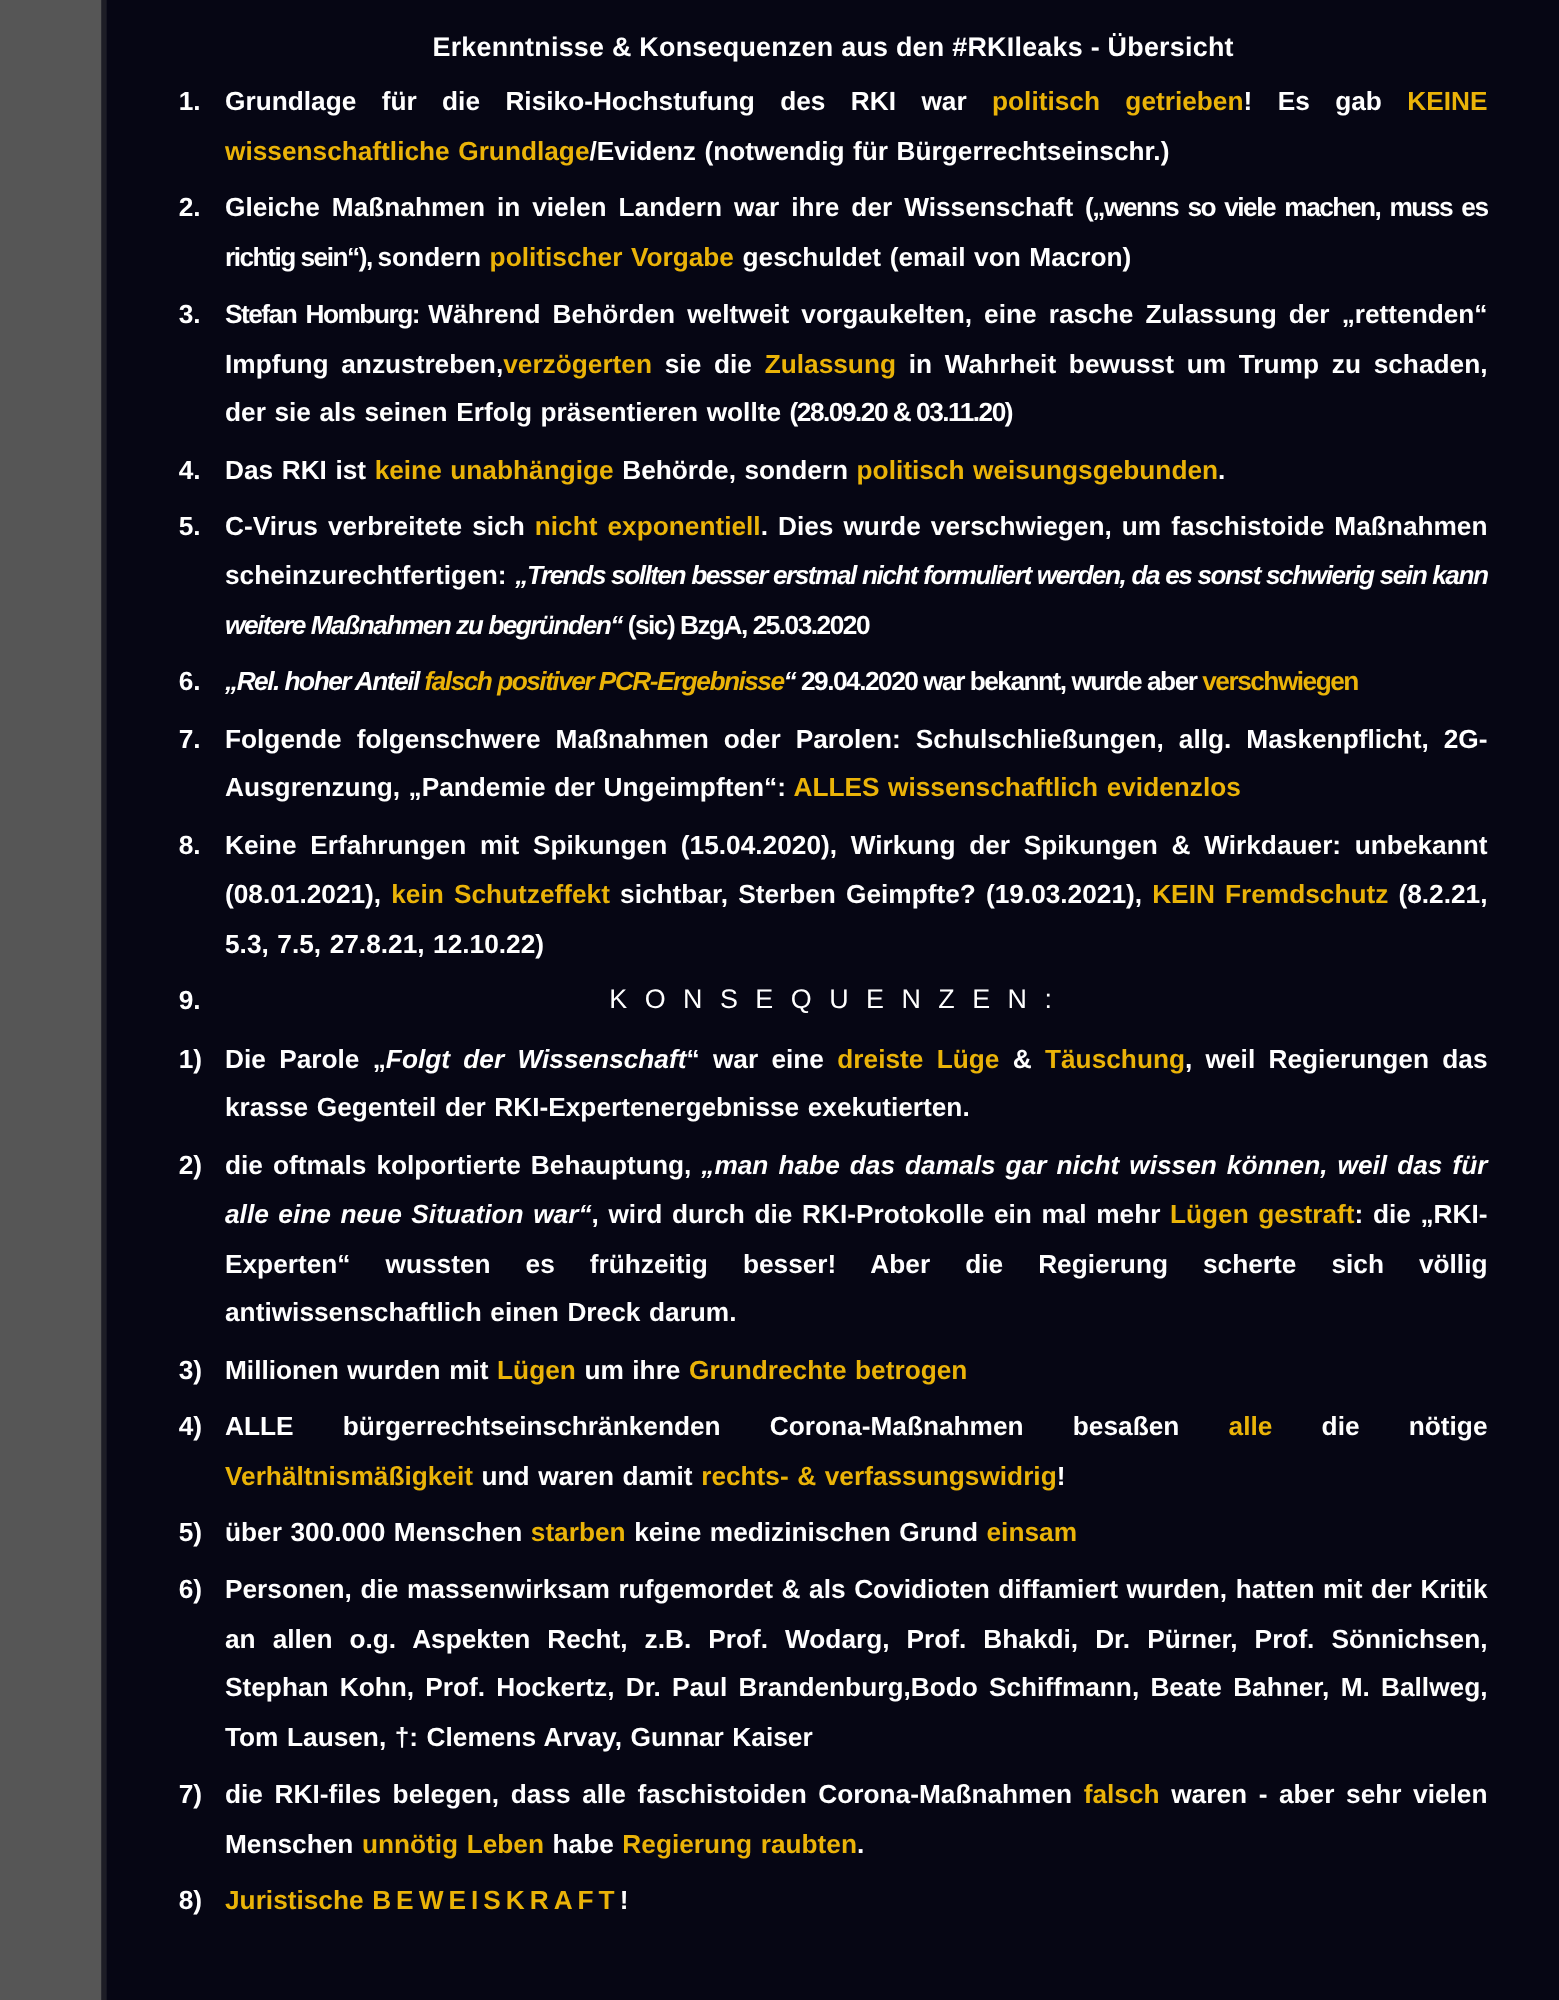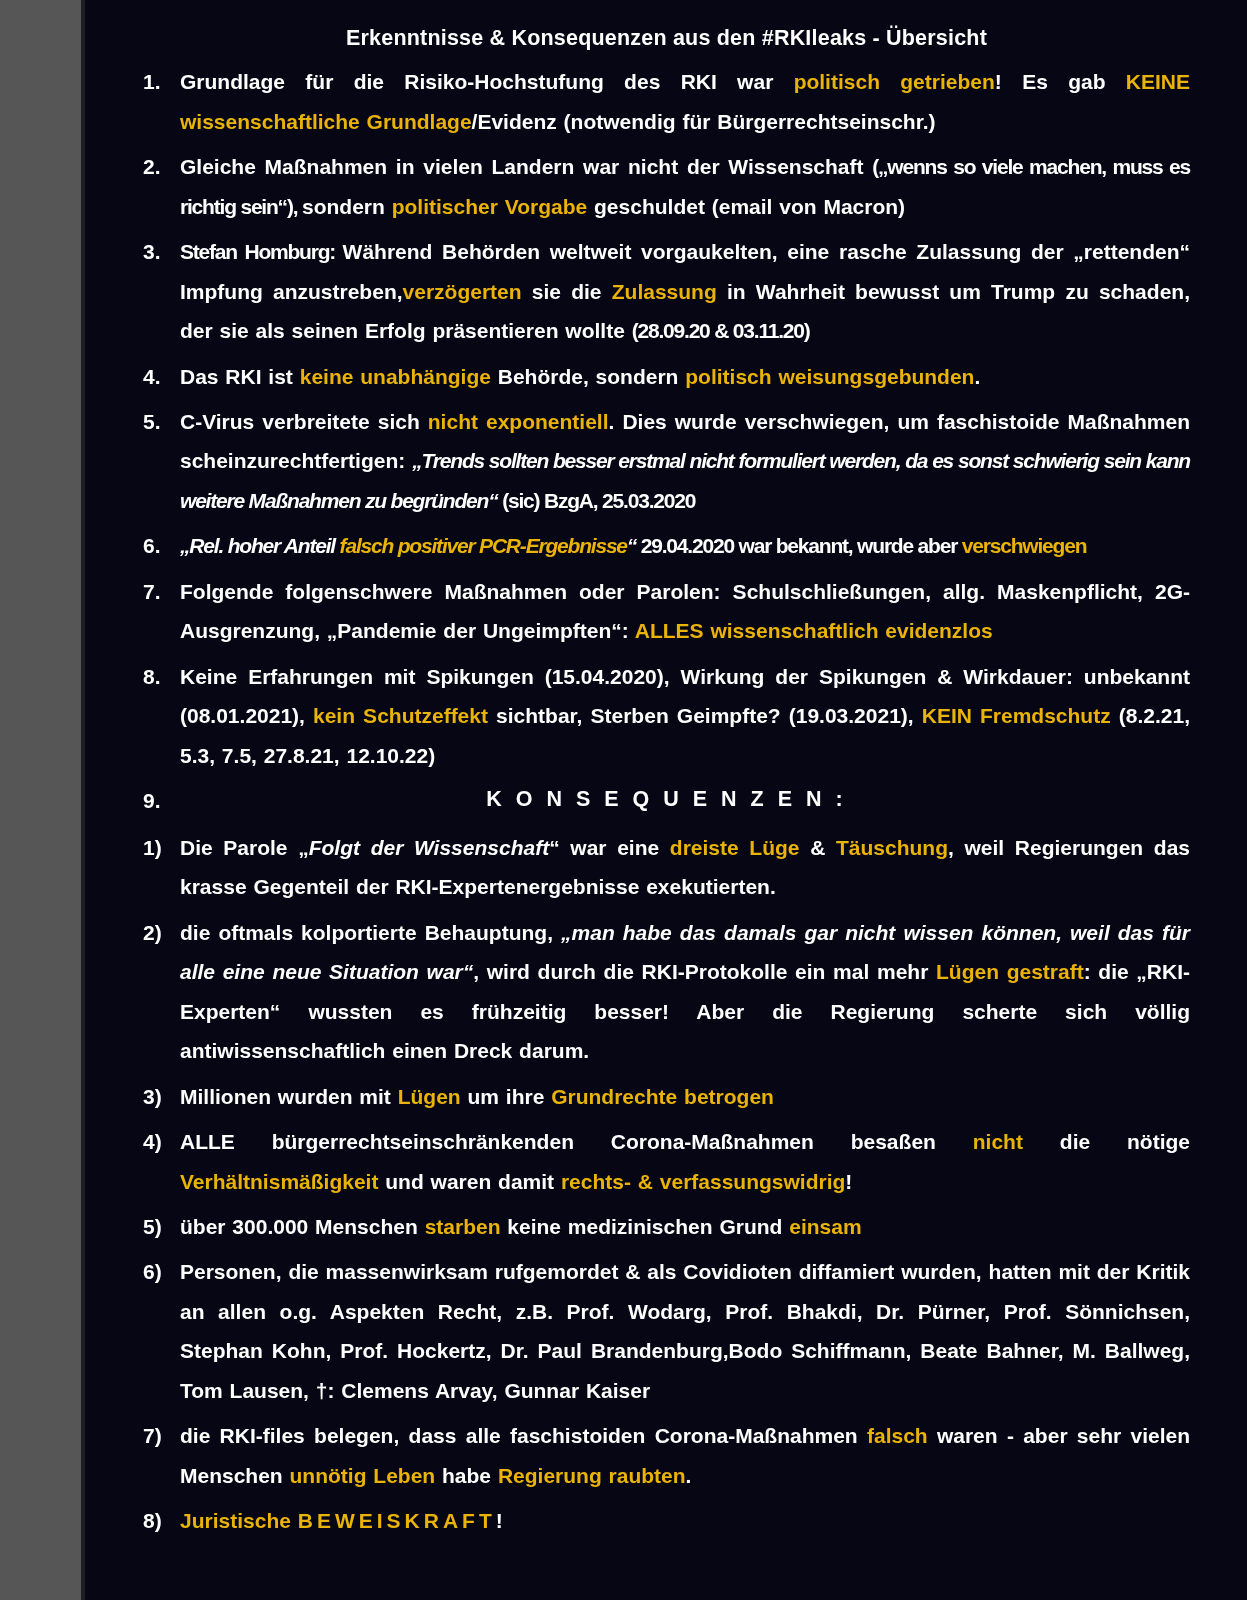--- a/index.html
+++ b/index.html
@@ -34,56 +34,56 @@
     text-align:justify;
     margin-bottom:6px;
     word-spacing:1px;
   }
   .item .marker{
     position:absolute;left:0;top:0;
     font-weight:700;color:#ffffff;
   }
   .section-heading{
     text-align:center;
-    font-size:21.5px;font-weight:700;
+    font-size:21.5px;font-weight:400;
     line-height:1.7;
     letter-spacing:4px;
     margin:6px 0 10px 0;
   }
   .run{white-space:pre-wrap;}
   .red{color:#eab308;}
   .it{font-style:italic;}
   .reg{font-weight:700;}
   .cond{letter-spacing:-1.2px;word-spacing:0;}
   .sp{letter-spacing:4px;}
 </style>
 </head>
 <body>
 
 <div class="page">
   <div class="side-bar left"></div>
   <div class="content">
     <div class="doc-title">Erkenntnisse &amp; Konsequenzen aus den #RKIleaks - Übersicht</div>
     <div>
         <div class="item"><span class="marker">1.</span><span class="run">Grundlage für die Risiko-Hochstufung des RKI war </span><span class="run red">politisch getrieben</span><span class="run">! Es gab </span><span class="run red">KEINE wissenschaftliche Grundlage</span><span class="run">/Evidenz (notwendig für Bürgerrechtseinschr.)</span></div>
-        <div class="item"><span class="marker">2.</span><span class="run">Gleiche Maßnahmen in vielen Landern war nicht der Wissenschaft </span><span class="run cond">(„wenns so viele machen, muss es richtig sein“), </span><span class="run">sondern </span><span class="run red">politischer Vorgabe</span><span class="run"> geschuldet (email von Macron)</span></div>
+        <div class="item"><span class="marker">2.</span><span class="run">Gleiche Maßnahmen in vielen Landern war ihre der Wissenschaft </span><span class="run cond">(„wenns so viele machen, muss es richtig sein“), </span><span class="run">sondern </span><span class="run red">politischer Vorgabe</span><span class="run"> geschuldet (email von Macron)</span></div>
         <div class="item"><span class="marker">3.</span><span class="run reg cond">Stefan Homburg: </span><span class="run">Während Behörden weltweit vorgaukelten, eine rasche Zulassung der „rettenden“ Impfung anzustreben,</span><span class="run red">verzögerten</span><span class="run"> sie die </span><span class="run red">Zulassung</span><span class="run"> in Wahrheit bewusst um Trump zu schaden, der sie als seinen Erfolg präsentieren wollte </span><span class="run cond">(28.09.20 &amp; 03.11.20)</span></div>
         <div class="item"><span class="marker">4.</span><span class="run">Das RKI ist </span><span class="run red">keine unabhängige</span><span class="run"> Behörde, sondern </span><span class="run red">politisch weisungsgebunden</span><span class="run">.</span></div>
         <div class="item"><span class="marker">5.</span><span class="run">C-Virus verbreitete sich </span><span class="run red">nicht exponentiell</span><span class="run">. Dies wurde verschwiegen, um faschistoide Maßnahmen scheinzurechtfertigen: </span><span class="run it cond">„Trends sollten besser erstmal nicht formuliert werden, da es sonst schwierig sein kann weitere Maßnahmen zu begründen“</span><span class="run reg cond"> (sic)</span><span class="run cond"> BzgA, 25.03.2020</span></div>
         <div class="item"><span class="marker">6.</span><span class="run it cond">„Rel. hoher Anteil </span><span class="run red it cond">falsch positiver PCR-Ergebnisse</span><span class="run it cond">“ </span><span class="run cond">29.04.2020 war bekannt, wurde aber </span><span class="run red cond">verschwiegen</span></div>
         <div class="item"><span class="marker">7.</span><span class="run">Folgende folgenschwere Maßnahmen oder Parolen: Schulschließungen, allg. Maskenpflicht, 2G-Ausgrenzung, „Pandemie der Ungeimpften“: </span><span class="run red">ALLES wissenschaftlich evidenzlos</span></div>
         <div class="item"><span class="marker">8.</span><span class="run">Keine Erfahrungen mit Spikungen (15.04.2020), Wirkung der Spikungen &amp; Wirkdauer: unbekannt (08.01.2021), </span><span class="run red">kein Schutzeffekt</span><span class="run"> sichtbar, Sterben Geimpfte? (19.03.2021), </span><span class="run red">KEIN Fremdschutz</span><span class="run"> (8.2.21, 5.3, 7.5, 27.8.21, 12.10.22)</span></div>
         <div class="item"><span class="marker">9.</span></div>
       </div>
     <div class="section-heading">K O N S E Q U E N Z E N :</div>
     <div>
         <div class="item"><span class="marker">1)</span><span class="run">Die Parole „</span><span class="run it">Folgt der Wissenschaft</span><span class="run">“ war eine </span><span class="run red">dreiste Lüge</span><span class="run"> &amp; </span><span class="run red">Täuschung</span><span class="run">, weil Regierungen das krasse Gegenteil der RKI-Expertenergebnisse exekutierten.</span></div>
         <div class="item"><span class="marker">2)</span><span class="run">die oftmals kolportierte Behauptung, </span><span class="run it">„man habe das damals gar nicht wissen können, weil das für alle eine neue Situation war“</span><span class="run">, wird durch die RKI-Protokolle ein mal mehr </span><span class="run red">Lügen gestraft</span><span class="run">: die „RKI-Experten“ wussten es frühzeitig besser! Aber die Regierung scherte sich völlig antiwissenschaftlich einen Dreck darum.</span></div>
         <div class="item"><span class="marker">3)</span><span class="run">Millionen wurden mit </span><span class="run red">Lügen</span><span class="run"> um ihre </span><span class="run red">Grundrechte betrogen</span></div>
-        <div class="item"><span class="marker">4)</span><span class="run">ALLE bürgerrechtseinschränkenden Corona-Maßnahmen besaßen </span><span class="run red">nicht</span><span class="run"> die nötige </span><span class="run red">Verhältnismäßigkeit</span><span class="run"> und waren damit </span><span class="run red">rechts- &amp; verfassungswidrig</span><span class="run">!</span></div>
+        <div class="item"><span class="marker">4)</span><span class="run">ALLE bürgerrechtseinschränkenden Corona-Maßnahmen besaßen </span><span class="run red">alle</span><span class="run"> die nötige </span><span class="run red">Verhältnismäßigkeit</span><span class="run"> und waren damit </span><span class="run red">rechts- &amp; verfassungswidrig</span><span class="run">!</span></div>
         <div class="item"><span class="marker">5)</span><span class="run">über 300.000 Menschen </span><span class="run red">starben</span><span class="run"> keine medizinischen Grund </span><span class="run red">einsam</span></div>
         <div class="item"><span class="marker">6)</span><span class="run">Personen, die massenwirksam rufgemordet &amp; als Covidioten diffamiert wurden, hatten mit der Kritik an allen o.g. Aspekten Recht, z.B. Prof. Wodarg, Prof. Bhakdi, Dr. Pürner, Prof. Sönnichsen, Stephan Kohn, Prof. Hockertz, Dr. Paul Brandenburg,Bodo Schiffmann, Beate Bahner, M. Ballweg, Tom Lausen, †: Clemens Arvay, Gunnar Kaiser</span></div>
         <div class="item"><span class="marker">7)</span><span class="run">die RKI-files belegen, dass alle faschistoiden Corona-Maßnahmen </span><span class="run red">falsch</span><span class="run"> waren - aber sehr vielen Menschen </span><span class="run red">unnötig Leben</span><span class="run"> habe </span><span class="run red">Regierung raubten</span><span class="run">.</span></div>
         <div class="item"><span class="marker">8)</span><span class="run red">Juristische </span><span class="run red sp">BEWEISKRAFT</span><span class="run">!</span></div>
       </div>
   </div>
   <div class="side-bar right"></div>
 </div>
 
 </body></html>

